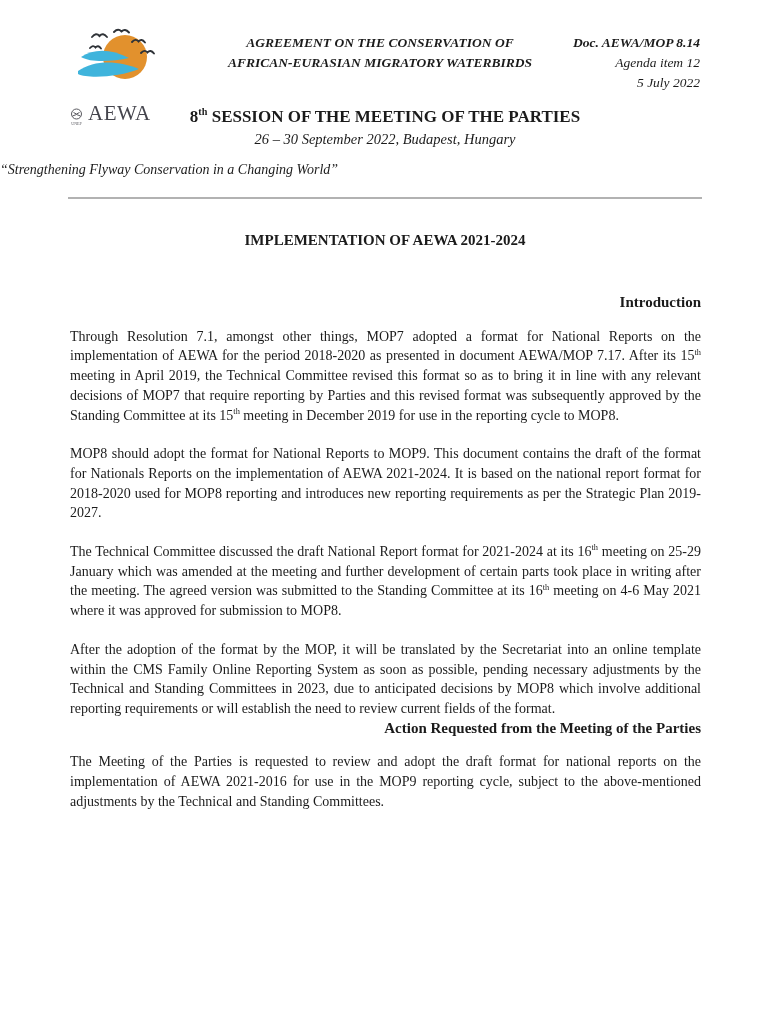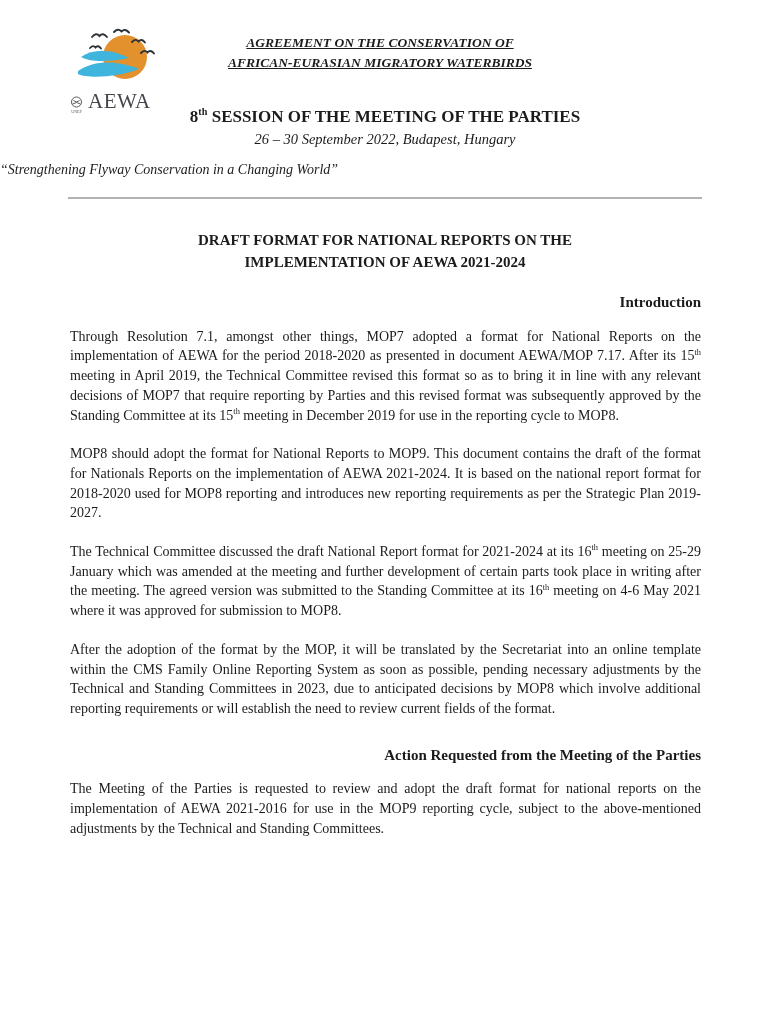--- a/index.html
+++ b/index.html
@@ -12,26 +12,27 @@
     color: #1b1b1b;
     overflow: hidden;
   }
 
   
   .logo { position: absolute; left: 78px; top: 28px; width: 100px; }
   .logo-word { display: flex; align-items: flex-end; gap: 5px; margin-top: 1px; margin-left: -8px; }
   .aewa-text {
     font-size: 21px; letter-spacing: 0.5px; color: #45454D;
     font-family: "Liberation Serif", serif;
+    margin-top: 12px;
   }
 
   .agreement {
     position: absolute; left: 185px; top: 33px; width: 390px;
     text-align: center; font-style: italic; font-weight: bold;
-    font-size: 13.5px; line-height: 20px; text-decoration: underline;
+    font-size: 13.5px; line-height: 20px;
   }
   .docrefs {
     position: absolute; right: 70px; top: 33px;
     text-align: right; font-style: italic; font-size: 13.5px; line-height: 20px;
   }
   .docrefs .doc-ref-line { font-weight: bold; }
 
   .session-title {
     position: absolute; top: 107px; left: 0; width: 100%;
     text-align: center; font-weight: bold; font-size: 17px;
@@ -55,21 +56,21 @@
   }
 
   
   .content {
     position: absolute; top: 293px; left: 70px; width: 631px;
     font-size: 14px; line-height: 19.7px; text-align: justify;
   }
   .section-heading { font-size: 15px; font-weight: bold; margin: 0; text-align: right; }
   .para { margin: 19px 0 0 0; }
   .para.first { margin-top: 14px; }
-  .action-heading { margin-top: 27px; }
+  .action-heading { }
   .sup { font-size: 0.6em; vertical-align: super; line-height: 0; margin-top: 12px; }
 </style>
 </head>
 <body>
 
 <div class="page">
 
   <div class="logo">
     <svg width="82" height="56" viewBox="0 0 82 56" aria-hidden="true">
       <circle cx="47" cy="29" r="22" fill="#E2912D"></circle>
@@ -96,29 +97,33 @@
       </svg>
       <span class="aewa-text">AEWA</span>
     </div>
   </div>
 
   <div class="agreement">
     <div>AGREEMENT ON THE CONSERVATION OF</div>
     <div>AFRICAN-EURASIAN MIGRATORY WATERBIRDS</div>
   </div>
 
+  <div class="docrefs">
+    <div class="doc-ref-line">Doc. AEWA/MOP 8.14</div>
+    <div>Agenda item 12</div>
+    <div>5 July 2022</div>
+  </div>
 
   <div class="session-title"><span>8</span><span class="sup">th</span><span> SESSION OF THE MEETING OF THE PARTIES</span></div>
   <div class="dates-line">26 – 30 September 2022, Budapest, Hungary</div>
   <div class="slogan-line">“Strengthening Flyway Conservation in a Changing World”</div>
 
   <div class="rule"></div>
 
   <div class="doc-title">
-    <div>DRAFT FORMAT FOR NATIONAL REPORTS ON THE</div>
     <div>IMPLEMENTATION OF AEWA 2021-2024</div>
   </div>
 
   <div class="content">
 
     <h3 class="section-heading">Introduction</h3>
 
     <p class="para first"><span>Through Resolution 7.1, amongst other things, MOP7 adopted a format for National Reports on the implementation of AEWA for the period 2018-2020 as presented in document AEWA/MOP 7.17. After its 15</span><span class="sup">th</span><span> meeting in April 2019, the Technical Committee revised this format so as to bring it in line with any relevant decisions of MOP7 that require reporting by Parties and this revised format was subsequently approved by the Standing Committee at its 15</span><span class="sup">th</span><span> meeting in December 2019 for use in the reporting cycle to MOP8.</span></p>
 
     <p class="para">MOP8 should adopt the format for National Reports to MOP9. This document contains the draft of the format for Nationals Reports on the implementation of AEWA 2021-2024. It is based on the national report format for 2018-2020 used for MOP8 reporting and introduces new reporting requirements as per the Strategic Plan 2019-2027.</p>

